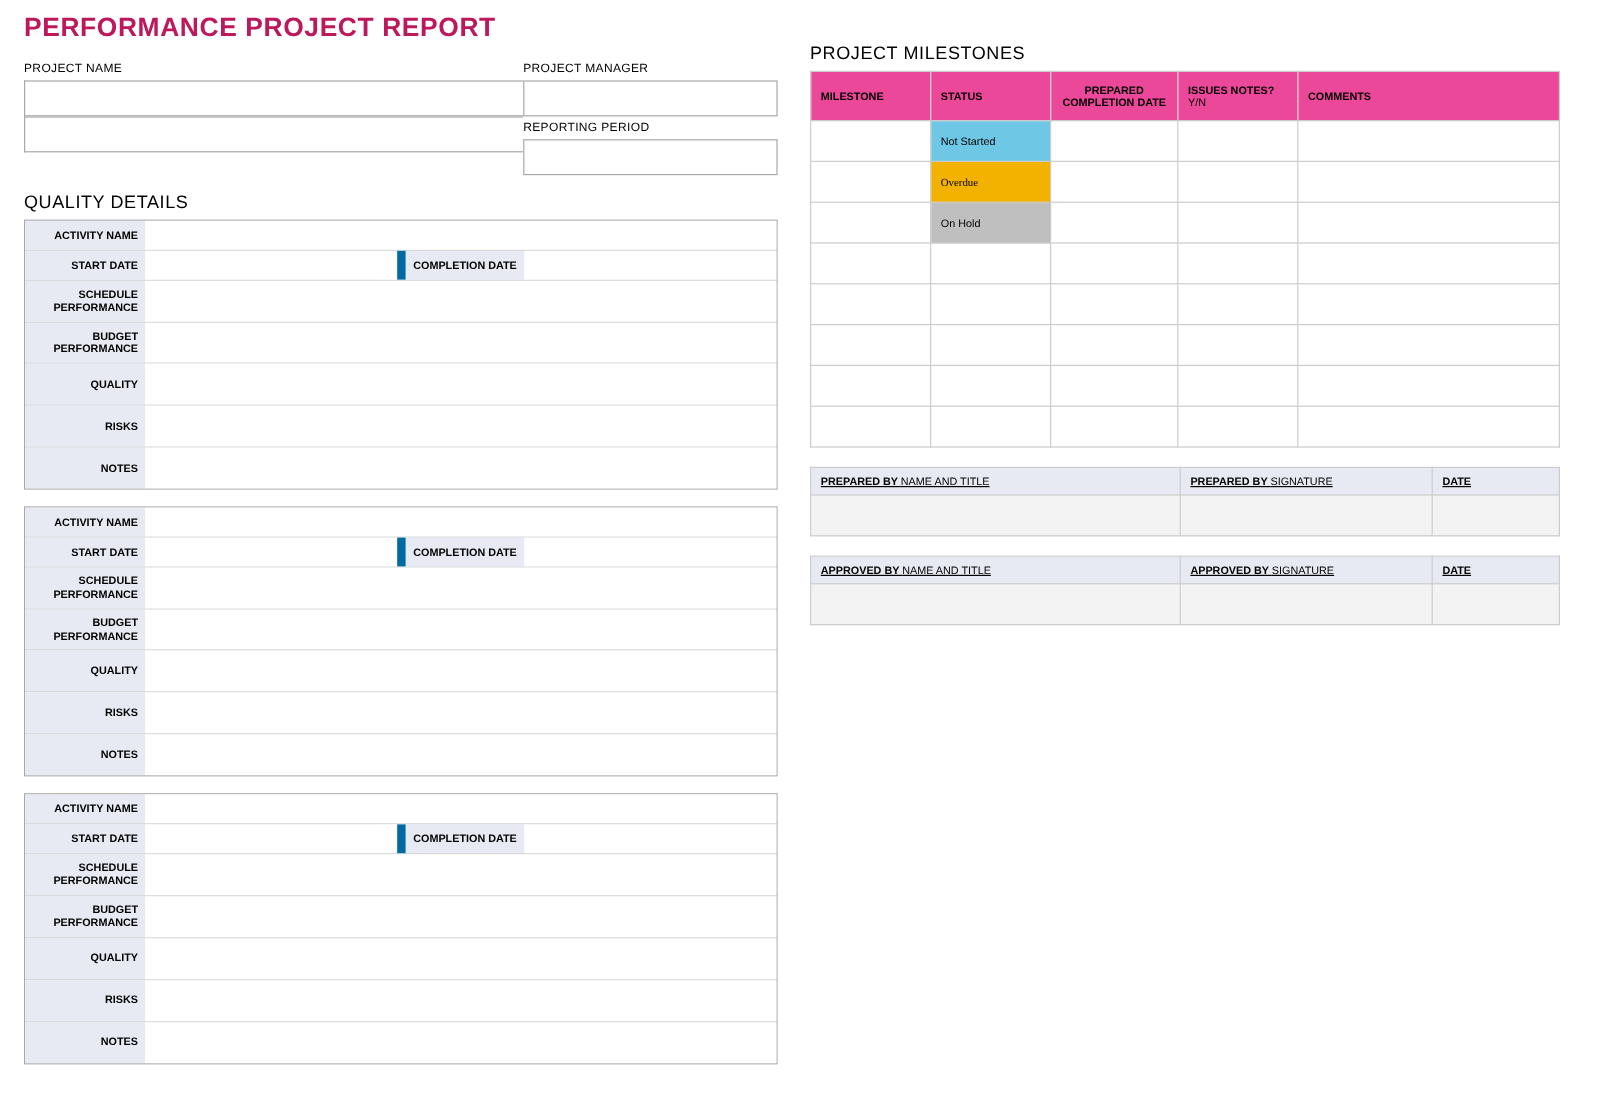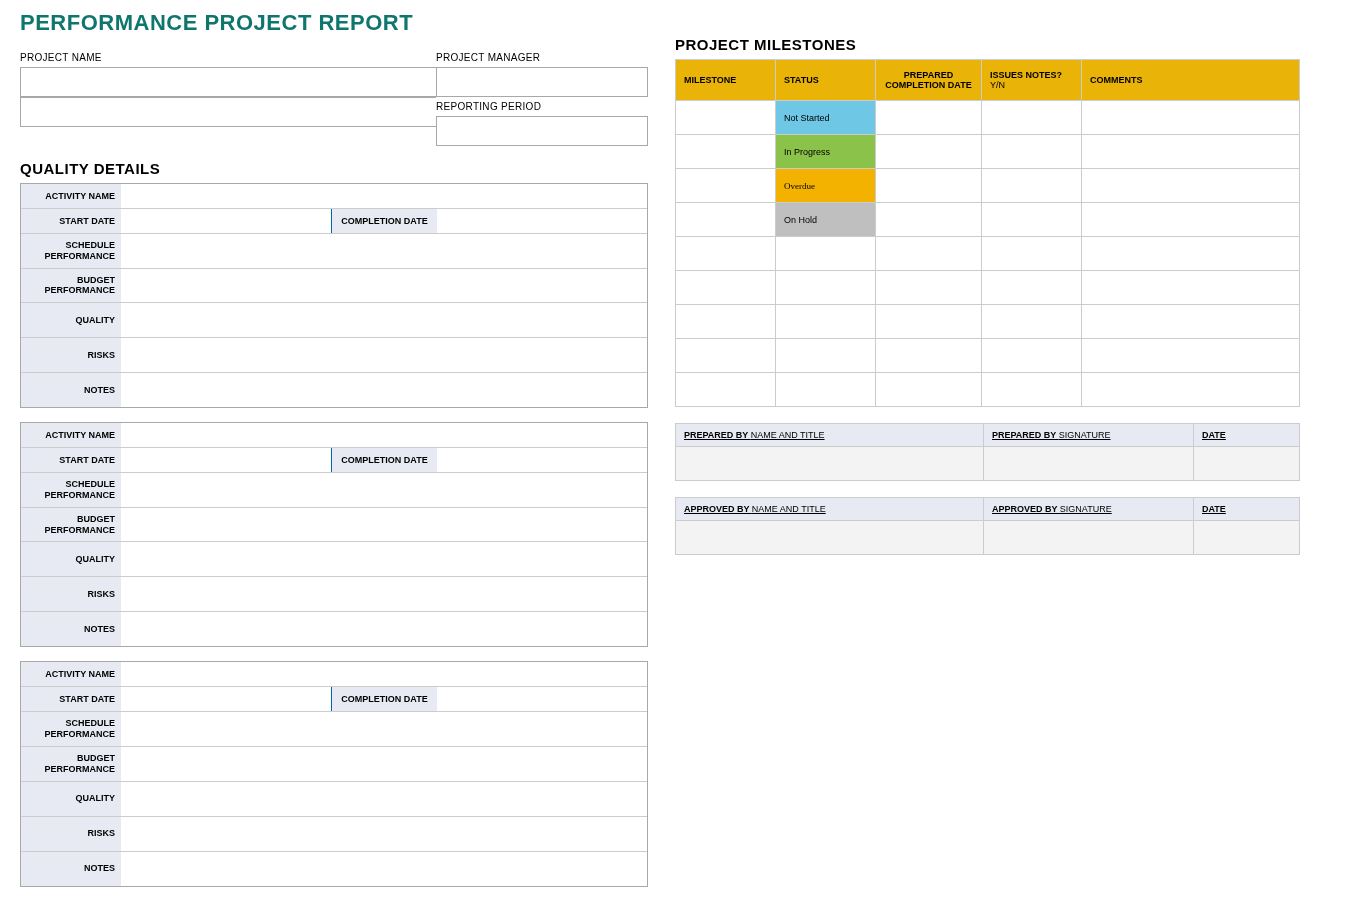--- a/index.html
+++ b/index.html
@@ -11,21 +11,21 @@
     .container {
       display: flex;
       gap: 27px;
     }
     .left-col { flex: 0 0 625px; }
     .right-col { flex: 0 0 625px; }
 
     .main-title {
       font-size: 22px;
       font-weight: bold;
-      color: #0f766e;
+      color: #be185d;
       letter-spacing: 0.5px;
       margin-bottom: 12px;
     }
 
     .field-row {
       display: flex;
       margin-bottom: 0;
     }
     .field-col {
       display: flex;
@@ -41,21 +41,21 @@
     .field-input {
       border: 1px solid #a8a8a8;
       height: 30px;
       background: #fff;
     }
     .field-col.first .field-input { border-right: none; }
     .fields-block { margin-bottom: 14px; }
 
     .section-title {
       font-size: 15px;
-      font-weight: bold;
+      font-weight: normal;
       letter-spacing: 0.5px;
       margin-bottom: 6px;
       margin-top: 4px;
     }
 
     
     .detail-block {
       border: 1px solid #a8a8a8;
       margin-bottom: 14px;
     }
@@ -83,37 +83,37 @@
     .d-lab2 {
       flex: 0 0 106px;
       background: #e7eaf2;
       font-size: 9px;
       font-weight: bold;
       text-align: center;
       padding: 6px 4px;
       display: flex;
       align-items: center;
       justify-content: center;
-      border-left: 1px solid #0369a1;
+      border-left: 7px solid #0369a1;
     }
     .date-row .d-val { flex: 0 0 210px; }
 
     
     .mile-table {
       width: 100%;
       border-collapse: collapse;
     }
     .mile-table th, .mile-table td {
       border: 1px solid #ccc;
       font-size: 9px;
       padding: 6px 8px;
       text-align: left;
     }
     .mile-table th {
-      background: #eab308;
+      background: #ec4899;
       font-weight: bold;
       height: 41px;
       vertical-align: middle;
     }
     .mile-table th.center { text-align: center; }
     .mile-table td { height: 34px; background: #fff; }
     .th-sub { font-weight: normal; }
 
     .status-not-started { background: #6fc7e6 !important; }
     .status-in-progress { background: #8bc249 !important; }
@@ -300,27 +300,20 @@
           <th>STATUS</th>
           <th class="center">PREPARED COMPLETION DATE</th>
           <th><span class="b">ISSUES NOTES? </span><span class="th-sub">Y/N</span></th>
           <th>COMMENTS</th>
         </tr>
       </thead>
       <tbody>
         <tr>
             <td></td>
             <td class="status-not-started">Not Started</td>
-            <td></td>
-            <td></td>
-            <td></td>
-          </tr>
-        <tr>
-            <td></td>
-            <td class="status-in-progress">In Progress</td>
             <td></td>
             <td></td>
             <td></td>
           </tr>
         <tr>
             <td></td>
             <td class="status-overdue">Overdue</td>
             <td></td>
             <td></td>
             <td></td>

